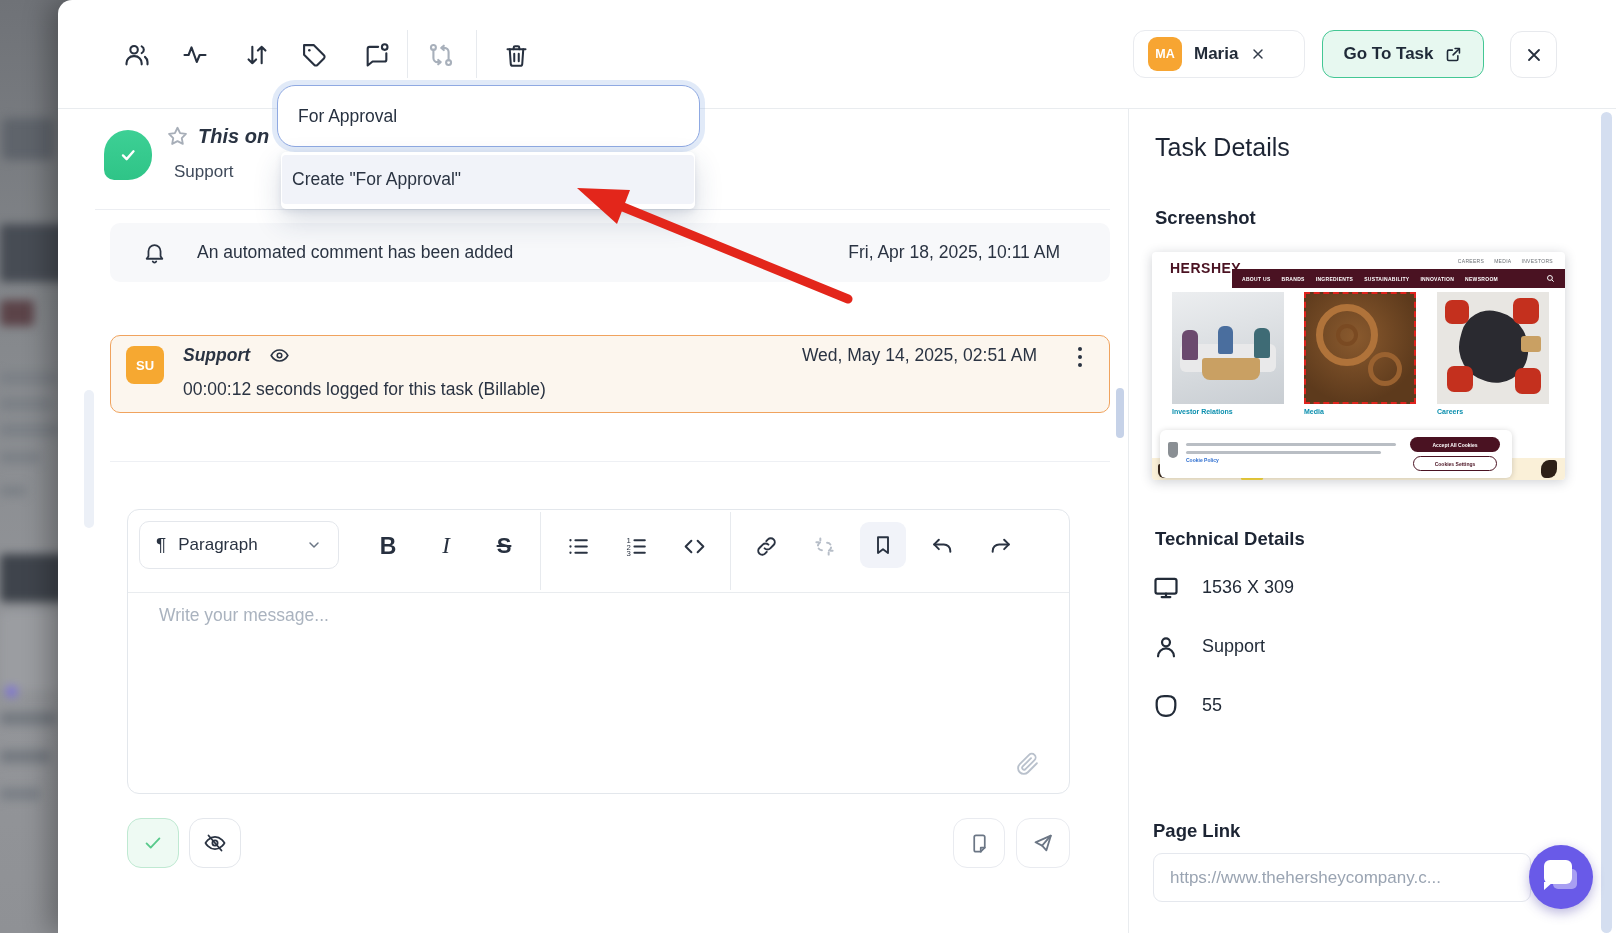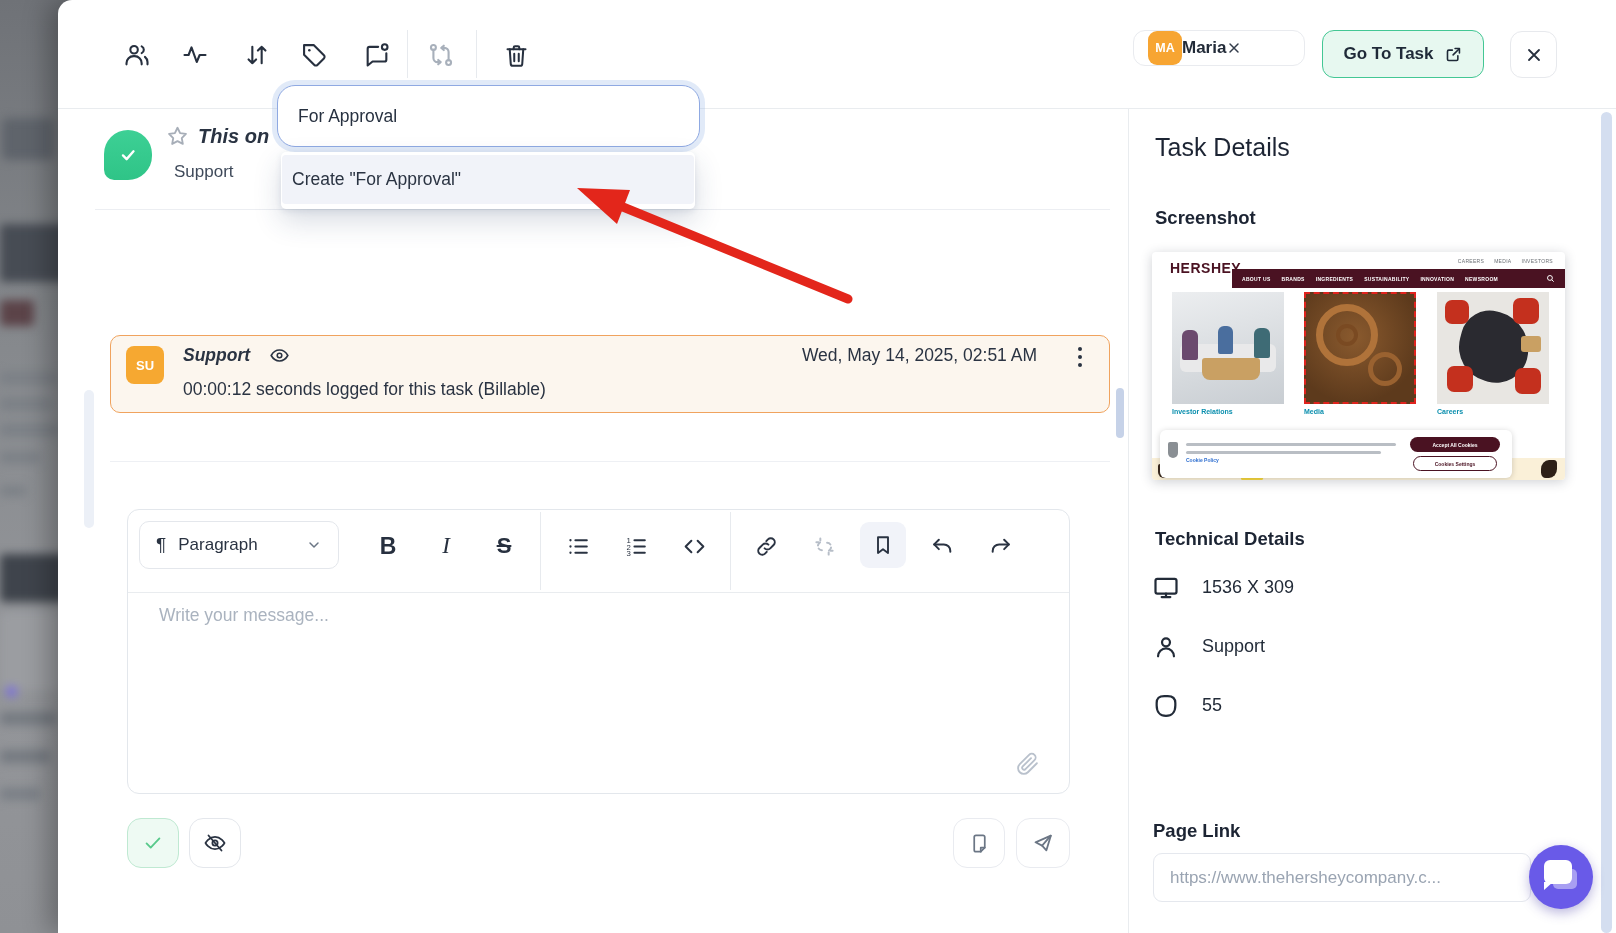--- a/index.html
+++ b/index.html
@@ -123,21 +123,21 @@
   <div class="abs sep-v" style="left:476px;top:30px;height:48px;"></div>
   <div class="abs icbtn" style="left:499px;top:38px;width:34px;height:34px;">
     <svg class="ic" width="27" height="27" viewBox="0 0 24 24" fill="none" stroke="currentColor" stroke-width="1.8" stroke-linecap="round" stroke-linejoin="round">
         <path d="M4 6.5h16"></path>
         <path d="M9.5 6.5V5a1.2 1.2 0 0 1 1.2-1.2h2.6A1.2 1.2 0 0 1 14.5 5v1.5"></path>
         <path d="m6 6.5.9 13a1.8 1.8 0 0 0 1.8 1.7h6.6a1.8 1.8 0 0 0 1.8-1.7l.9-13"></path>
         <path d="M10 10.5v6.5M14 10.5v6.5"></path>
       </svg>
   </div>
 
-  <div class="abs chip" style="left:1133px;top:30px;width:172px;height:36px;padding:4px 14px;">
+  <div class="abs chip" style="left:1133px;top:30px;width:172px;height:48px;padding:4px 14px;gap:12px;">
     <div style="width:34px;height:34px;border-radius:9px;background:#f7a532;color:#fff;font-size:12.5px;font-weight:700;display:flex;align-items:center;justify-content:center;">MA</div>
     <span style="font-size:17px;font-weight:600;color:#222b38;">Maria</span>
     <svg class="ic" width="16" height="16" viewBox="0 0 24 24" fill="none" stroke="#333c4a" stroke-width="2.2" stroke-linecap="round">
         <path d="M6 6l12 12M18 6 6 18"></path>
       </svg>
   </div>
   <div class="abs btn-green" style="left:1322px;top:30px;width:162px;height:48px;">
     <span>Go To Task</span>
     <svg class="ic" width="19" height="19" viewBox="0 0 24 24" fill="none" stroke="#1f2a38" stroke-width="2" stroke-linecap="round" stroke-linejoin="round">
         <path d="M17.5 13.5V18a1.6 1.6 0 0 1-1.6 1.6H6A1.6 1.6 0 0 1 4.4 18V8.1A1.6 1.6 0 0 1 6 6.5h4.5"></path>
@@ -158,20 +158,28 @@
   </div>
   <div class="abs icbtn" style="left:164px;top:123px;width:26px;height:26px;color:#a7aeb8;">
     <svg class="ic" width="25" height="25" viewBox="0 0 24 24" fill="none" stroke="currentColor" stroke-width="1.8" stroke-linejoin="round">
         <path d="m12 3.6 2.5 5.1 5.6.8-4 4 1 5.6-5.1-2.7-5.1 2.7 1-5.6-4-4 5.6-.8z"></path>
       </svg>
   </div>
   <div class="abs t-dark t-bold" style="left:198px;top:125px;font-size:20px;white-space:nowrap;">This on</div>
   <div class="abs" style="left:174px;top:162px;font-size:17px;color:#3f4a5a;">Support</div>
   <div class="abs hdiv" style="left:95px;top:209px;width:1015px;background:#eceef2;"></div>
 
+  <div class="abs card-gray" style="left:110px;top:223px;width:1000px;height:59px;">
+    <svg class="ic abs" style="left:32px;top:17px;" width="25" height="25" viewBox="0 0 24 24" fill="none" stroke="#2a3342" stroke-width="1.7" stroke-linecap="round" stroke-linejoin="round">
+        <path d="M17.8 15.5v-4.8a5.8 5.8 0 1 0-11.6 0v4.8L4.5 18h15z"></path>
+        <path d="M10.3 20.6a1.9 1.9 0 0 0 3.4 0"></path>
+      </svg>
+    <div class="abs t-dark" style="left:87px;top:19px;font-size:17.5px;">An automated comment has been added</div>
+    <div class="abs t-dark" style="right:50px;top:19px;font-size:17.5px;">Fri, Apr 18, 2025, 10:11 AM</div>
+  </div>
 
   <div class="abs card-orange" style="left:110px;top:335px;width:1000px;height:78px;padding-left:14px;">
     <div class="abs" style="left:15px;top:10px;width:38px;height:38px;border-radius:8px;background:#f6a831;color:#fff;font-size:13px;font-weight:700;display:flex;align-items:center;justify-content:center;">SU</div>
     <div class="abs t-dark t-bold" style="left:72px;top:9px;font-size:17.5px;">Support</div>
     <svg class="ic abs" style="left:158px;top:9px;" width="21" height="21" viewBox="0 0 24 24" fill="none" stroke="#2a3342" stroke-width="1.8">
         <path d="M2.5 12S6 5.8 12 5.8 21.5 12 21.5 12 18 18.2 12 18.2 2.5 12 2.5 12z"></path>
         <circle cx="12" cy="12" r="2.6"></circle>
       </svg>
     <div class="abs t-dark" style="right:72px;top:9px;font-size:17.5px;">Wed, May 14, 2025, 02:51 AM</div>
     <div class="abs icbtn" style="right:16px;top:6px;width:26px;height:30px;">

